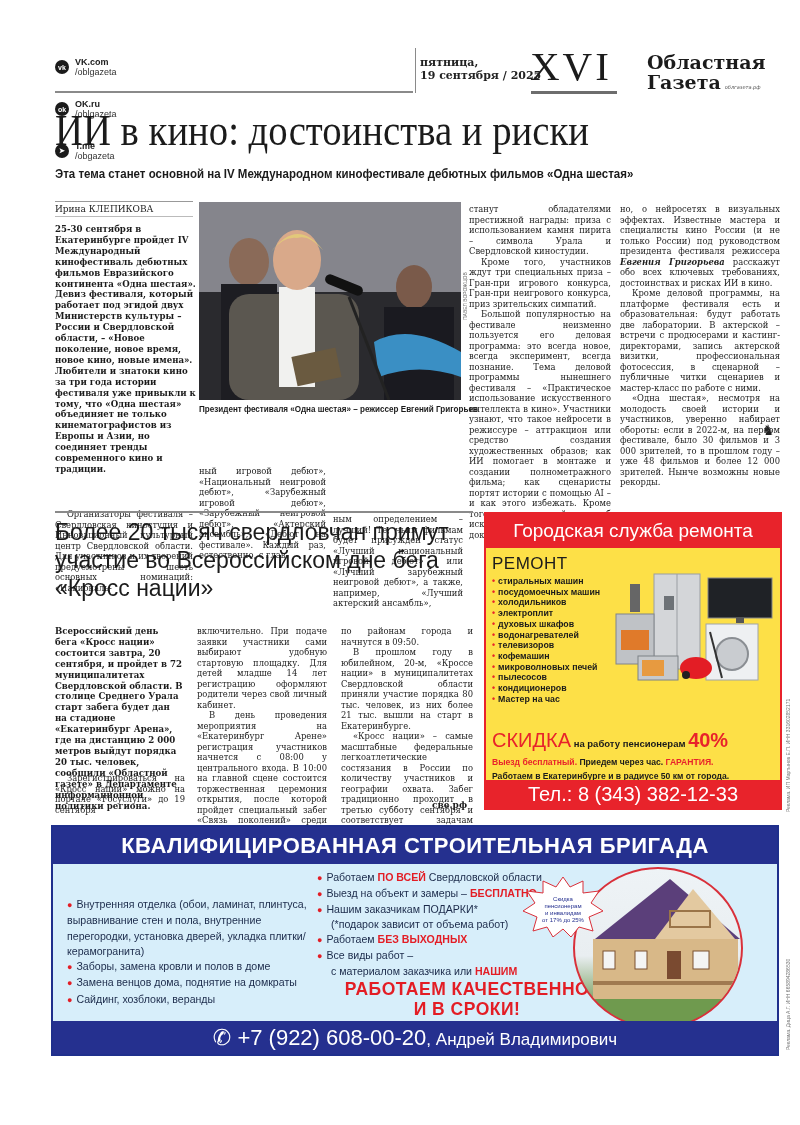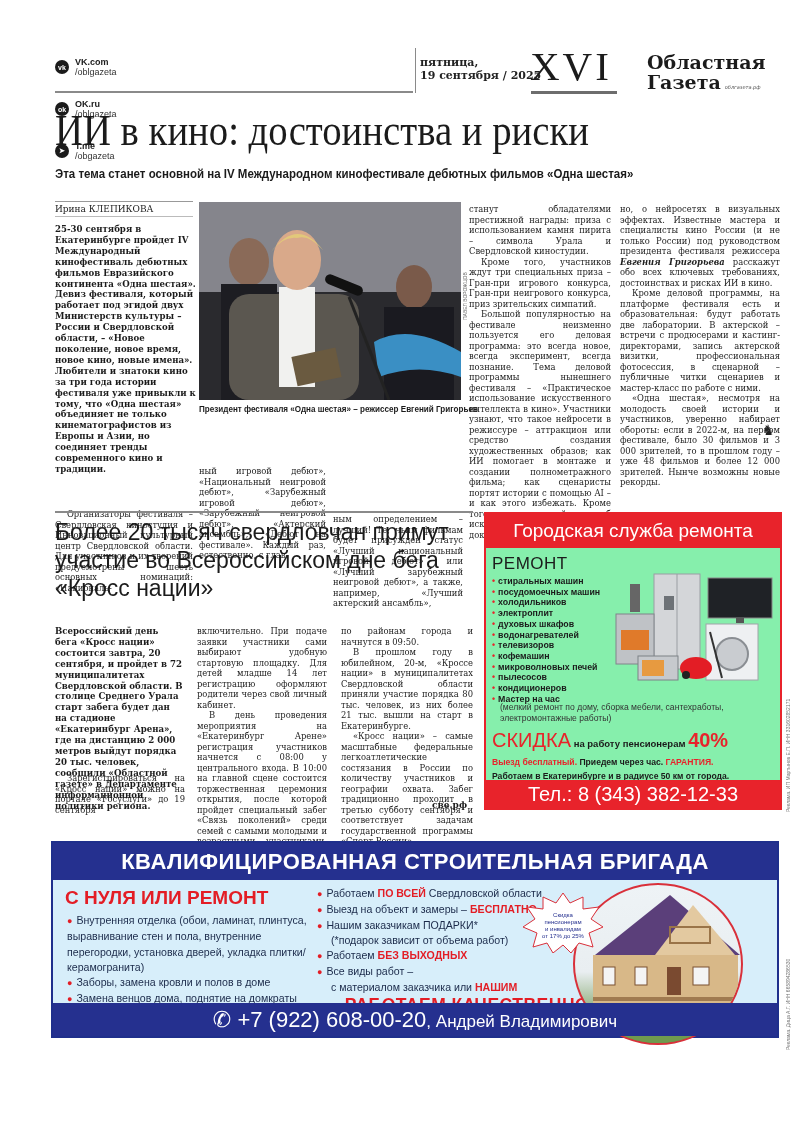--- a/index.html
+++ b/index.html
@@ -42,42 +42,42 @@
               transform: scaleX(0.92); transform-origin: left top; white-space: nowrap; }
   .endmark { position: absolute; left: 762px; top: 422px; font: 14px "DejaVu Sans", sans-serif; color: #222; }
   .sep1 { position: absolute; left: 55px; top: 511px; width: 418px; height: 2px; background: #8a8a8a; }
 
   
   .headline2 { position: absolute; left: 55px; top: 518px; width: 420px; font: 23px/28px "Liberation Sans", sans-serif; color: #1b1b1b; }
   .lead2 { position: absolute; left: 55px; top: 626px; width: 128px; font: bold 8.6px/10.9px "DejaVu Serif", serif; color: #1b1b1b; }
   .source2 { position: absolute; left: 432px; top: 800px; font: bold 9px "DejaVu Serif", serif; color: #1b1b1b; }
 
   
-  .ad1 { position: absolute; left: 484px; top: 512px; width: 298px; height: 298px; border: 2px solid #e8232b; background: #86efac; }
+  .ad1 { position: absolute; left: 484px; top: 512px; width: 298px; height: 298px; border: 2px solid #e8232b; background: #fde047; }
   .ad1-head { position: absolute; left: 0; top: 0; width: 100%; height: 34px; background: #e8232b; color: #fff;
               font: 19px/34px "Liberation Sans", sans-serif; text-align: center; }
   .ad1-title { position: absolute; left: 6px; top: 40px; font: 17px/20px "Liberation Sans", sans-serif; color: #1b1b1b; letter-spacing: 0.5px; }
   .ad1-list { position: absolute; left: 6px; top: 62px; list-style: none; font: bold 8.8px/10.7px "Liberation Sans", sans-serif; color: #1b1b1b; }
   .ad1-list li::before { content: "•"; color: #e8232b; margin-right: 3px; }
   .ad1-note { position: absolute; left: 14px; top: 188px; width: 260px; font: 8.6px/11px "Liberation Sans", sans-serif; color: #333; }
   .ad1-discount { position: absolute; left: 6px; top: 215px; white-space: nowrap; }
   .ad1-discount .big { font: 20px "Liberation Sans", sans-serif; color: #e8232b; }
   .ad1-discount .mid { font: bold 9.5px "Liberation Sans", sans-serif; color: #1b1b1b; }
   .ad1-discount .pct { font: bold 20px "Liberation Sans", sans-serif; color: #e8232b; }
   .ad1-free { position: absolute; left: 6px; top: 243px; font: bold 8.6px/11px "Liberation Sans", sans-serif; color: #1b1b1b; white-space: nowrap; }
   .ad1-free .red { color: #e8232b; margin-top: 14px; }
   .ad1-area { position: absolute; left: 6px; top: 257px; font: bold 8.6px/11px "Liberation Sans", sans-serif; color: #1b1b1b; white-space: nowrap; }
   .ad1-phone { position: absolute; left: 0; bottom: 0; width: 100%; height: 28px; background: #e8232b; color: #fff;
                font: 20px/28px "Liberation Sans", sans-serif; text-align: center; }
   .ad1-img { position: absolute; left: 124px; top: 58px; width: 166px; height: 112px; }
   .ad1-legal { position: absolute; left: 785px; top: 812px; font: 5px "Liberation Sans", sans-serif; color: #777;
                transform: rotate(-90deg); transform-origin: left top; white-space: nowrap; }
 
   
-  .ad2 { position: absolute; left: 51px; top: 825px; width: 728px; height: 197px; background: #d7eefa; border: 2px solid #1f2f8c; margin-top: 16px; }
+  .ad2 { position: absolute; left: 51px; top: 825px; width: 728px; height: 231px; background: #d7eefa; border: 2px solid #1f2f8c; }
   .ad2-head { position: absolute; left: 0; top: 0; width: 100%; height: 37px; background: #25308f; color: #fff;
               font: bold 22px/37px "Liberation Sans", sans-serif; text-align: center; letter-spacing: 0.5px; }
   .ad2-sub { position: absolute; left: 12px; top: 44px; font: bold 19px/22px "Liberation Sans", sans-serif; color: #e31d25; }
   .ad2-left { position: absolute; left: 14px; top: 70px; width: 245px; list-style: none; font: 10.6px/15.3px "Liberation Sans", sans-serif; color: #1b2a4a; }
   .ad2-left li::before, .ad2-right li::before { content: "●"; color: #e31d25; margin-right: 4px; font-size: 9px; }
   .ad2-right { position: absolute; left: 264px; top: 43px; width: 260px; list-style: none; font: 10.6px/14.8px "Liberation Sans", sans-serif; color: #1b2a4a; }
   .ad2-right .red { color: #e31d25; font-weight: bold; }
   .ad2-right .cont { padding-left: 14px; }
   .ad2-slogan { position: absolute; left: 264px; top: 152px; width: 300px; font: bold 17.5px/20px "Liberation Sans", sans-serif; color: #e31d25; text-align: center; letter-spacing: 0.5px; }
   .ad2-phone { position: absolute; left: 0; bottom: 0; width: 100%; height: 33px; background: #25308f; color: #fff; text-align: center;
@@ -218,35 +218,33 @@
     <circle cx="122" cy="82" r="16" fill="#c9ccd0" stroke="#8a8e93" stroke-width="2"></circle>
     <rect x="6" y="42" width="38" height="50" fill="#bfc2c6" stroke="#80848a"></rect>
     <rect x="11" y="58" width="28" height="20" fill="#e07a2a"></rect>
     <rect x="20" y="12" width="10" height="28" fill="#666"></rect>
     <rect x="28" y="84" width="40" height="24" fill="#c6c9cd" stroke="#7d8186"></rect>
     <rect x="32" y="88" width="22" height="16" fill="#e79a40"></rect>
     <ellipse cx="86" cy="96" rx="16" ry="11" fill="#e31d25"></ellipse>
     <circle cx="76" cy="103" r="4" fill="#222"></circle>
     <line x1="100" y1="60" x2="112" y2="106" stroke="#333" stroke-width="2"></line>
   </svg>
-  <div class="ad1-note">(мелкий ремонт по дому, сборка мебели, сантехработы, электромонтажные работы)</div>
   <div class="ad1-discount">
     <span class="big">СКИДКА</span><span class="mid"> на работу пенсионерам </span><span class="pct">40%</span>
   </div>
   <div class="ad1-free">
     <span class="red">Выезд бесплатный.</span><span> Приедем через час. </span><span class="red">ГАРАНТИЯ.</span>
   </div>
   <div class="ad1-area">Работаем в Екатеринбурге и в радиусе 50 км от города.</div>
   <div class="ad1-phone">Тел.: 8 (343) 382-12-33</div>
 </section>
 <div class="ad1-legal">Реклама. ИП Мартынов Е.П. ИНН 331602852171</div>
 
 <section class="ad2">
   <div class="ad2-head">КВАЛИФИЦИРОВАННАЯ СТРОИТЕЛЬНАЯ БРИГАДА</div>
-  <div class="ad2-sub">С НУЛЯ ИЛИ РЕМОНТ</div>
   <ul class="ad2-left">
     <li>Внутренняя отделка (обои, ламинат, плинтуса, выравнивание стен и пола, внутренние перегородки, установка дверей, укладка плитки/керамогранита)</li>
     <li>Заборы, замена кровли и полов в доме</li>
     <li>Замена венцов дома, поднятие на домкраты</li>
     <li>Сайдинг, хозблоки, веранды</li>
   </ul>
   <ul class="ad2-right">
     <li><span>Работаем </span><span class="red">ПО ВСЕЙ</span><span> Свердловской области</span></li>
     <li><span>Выезд на объект и замеры – </span><span class="red">БЕСПЛАТНО</span></li>
     <li><span>Нашим заказчикам ПОДАРКИ*</span></li>

